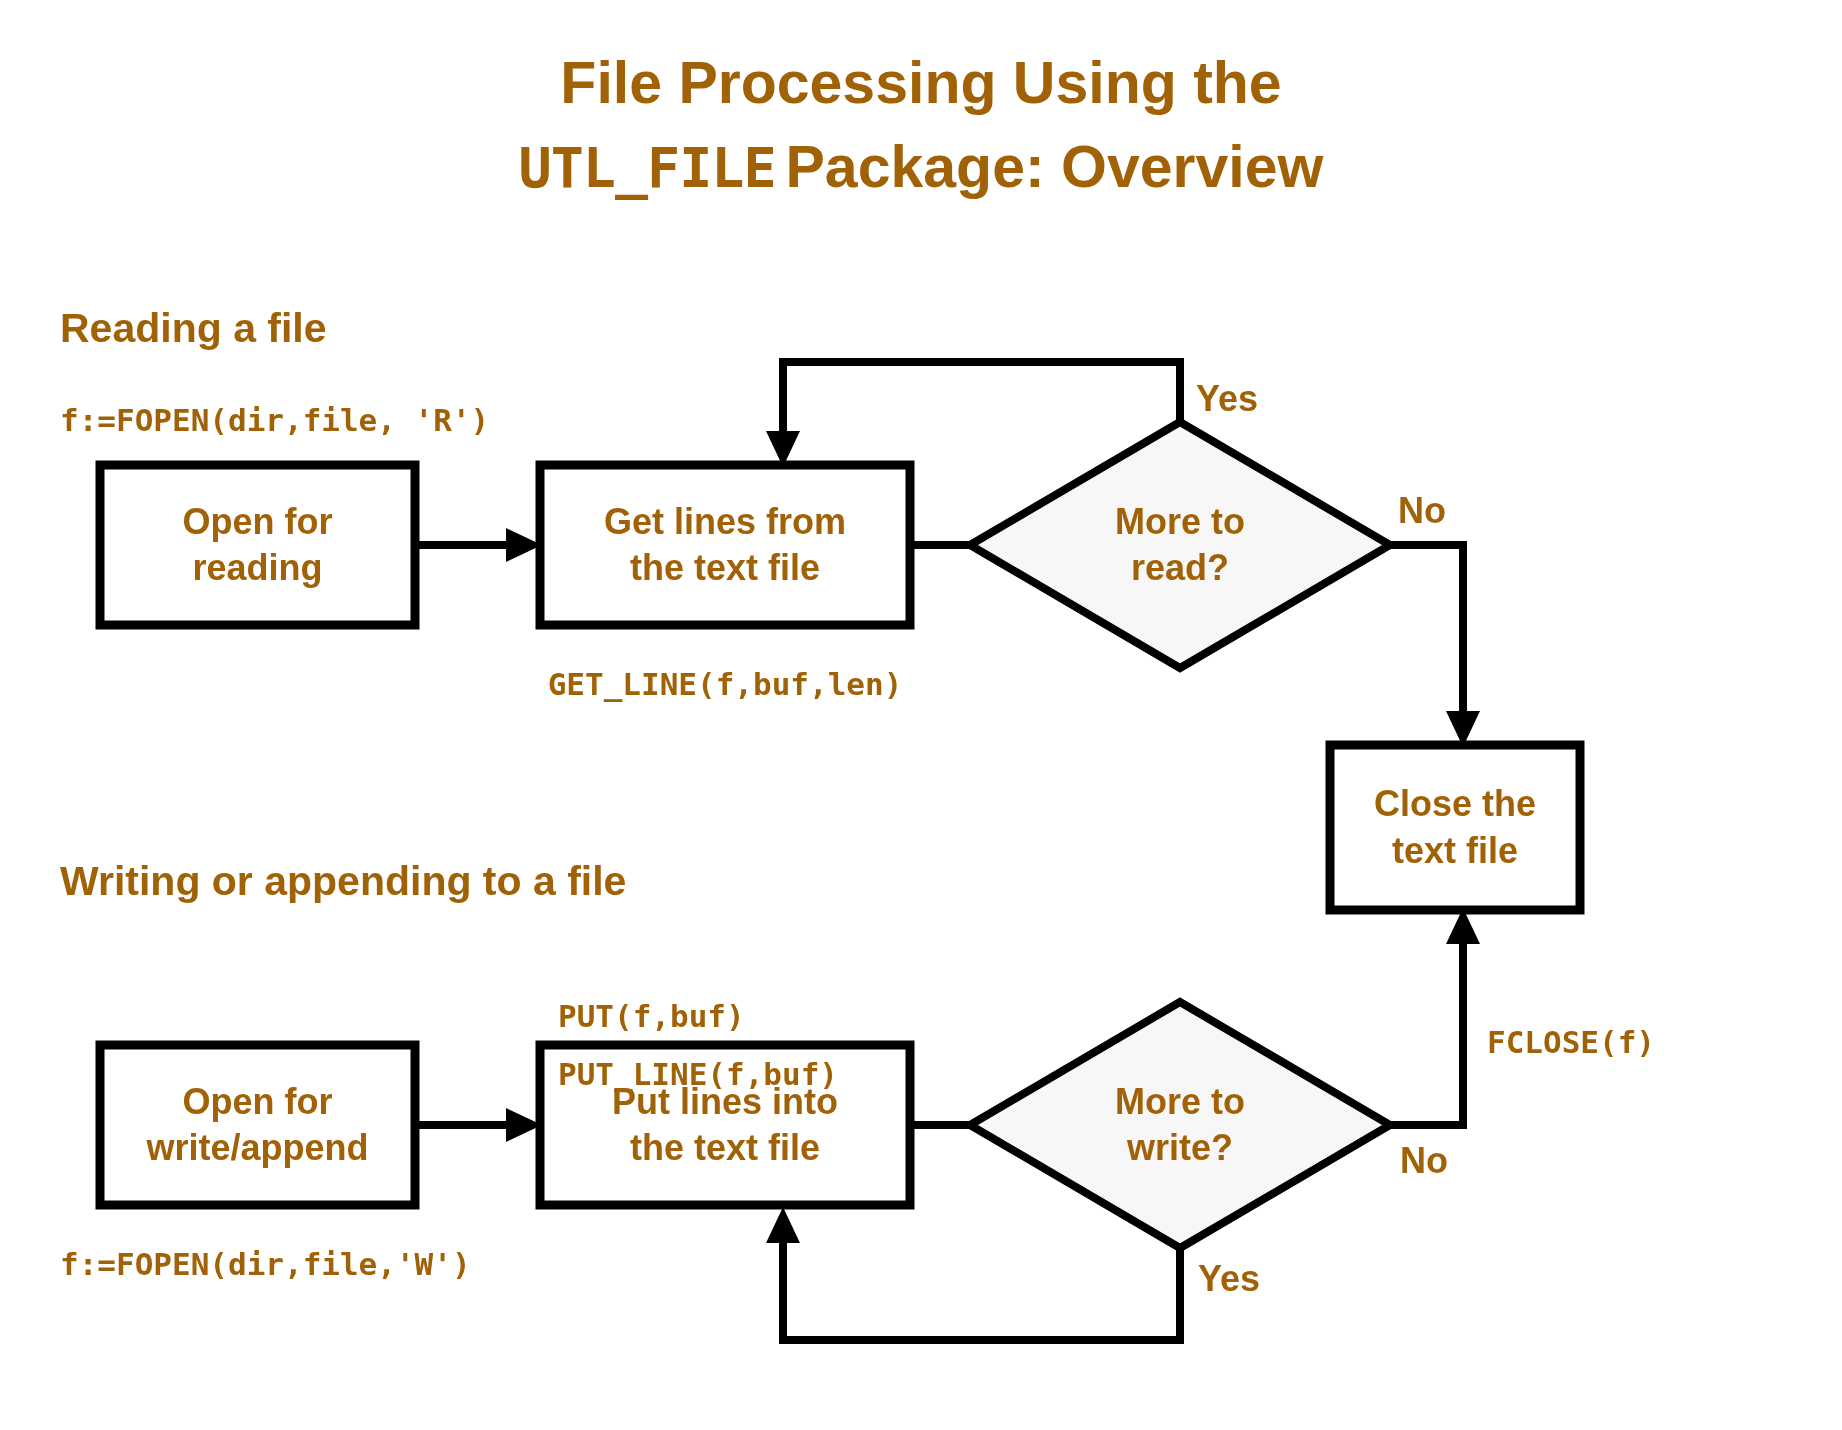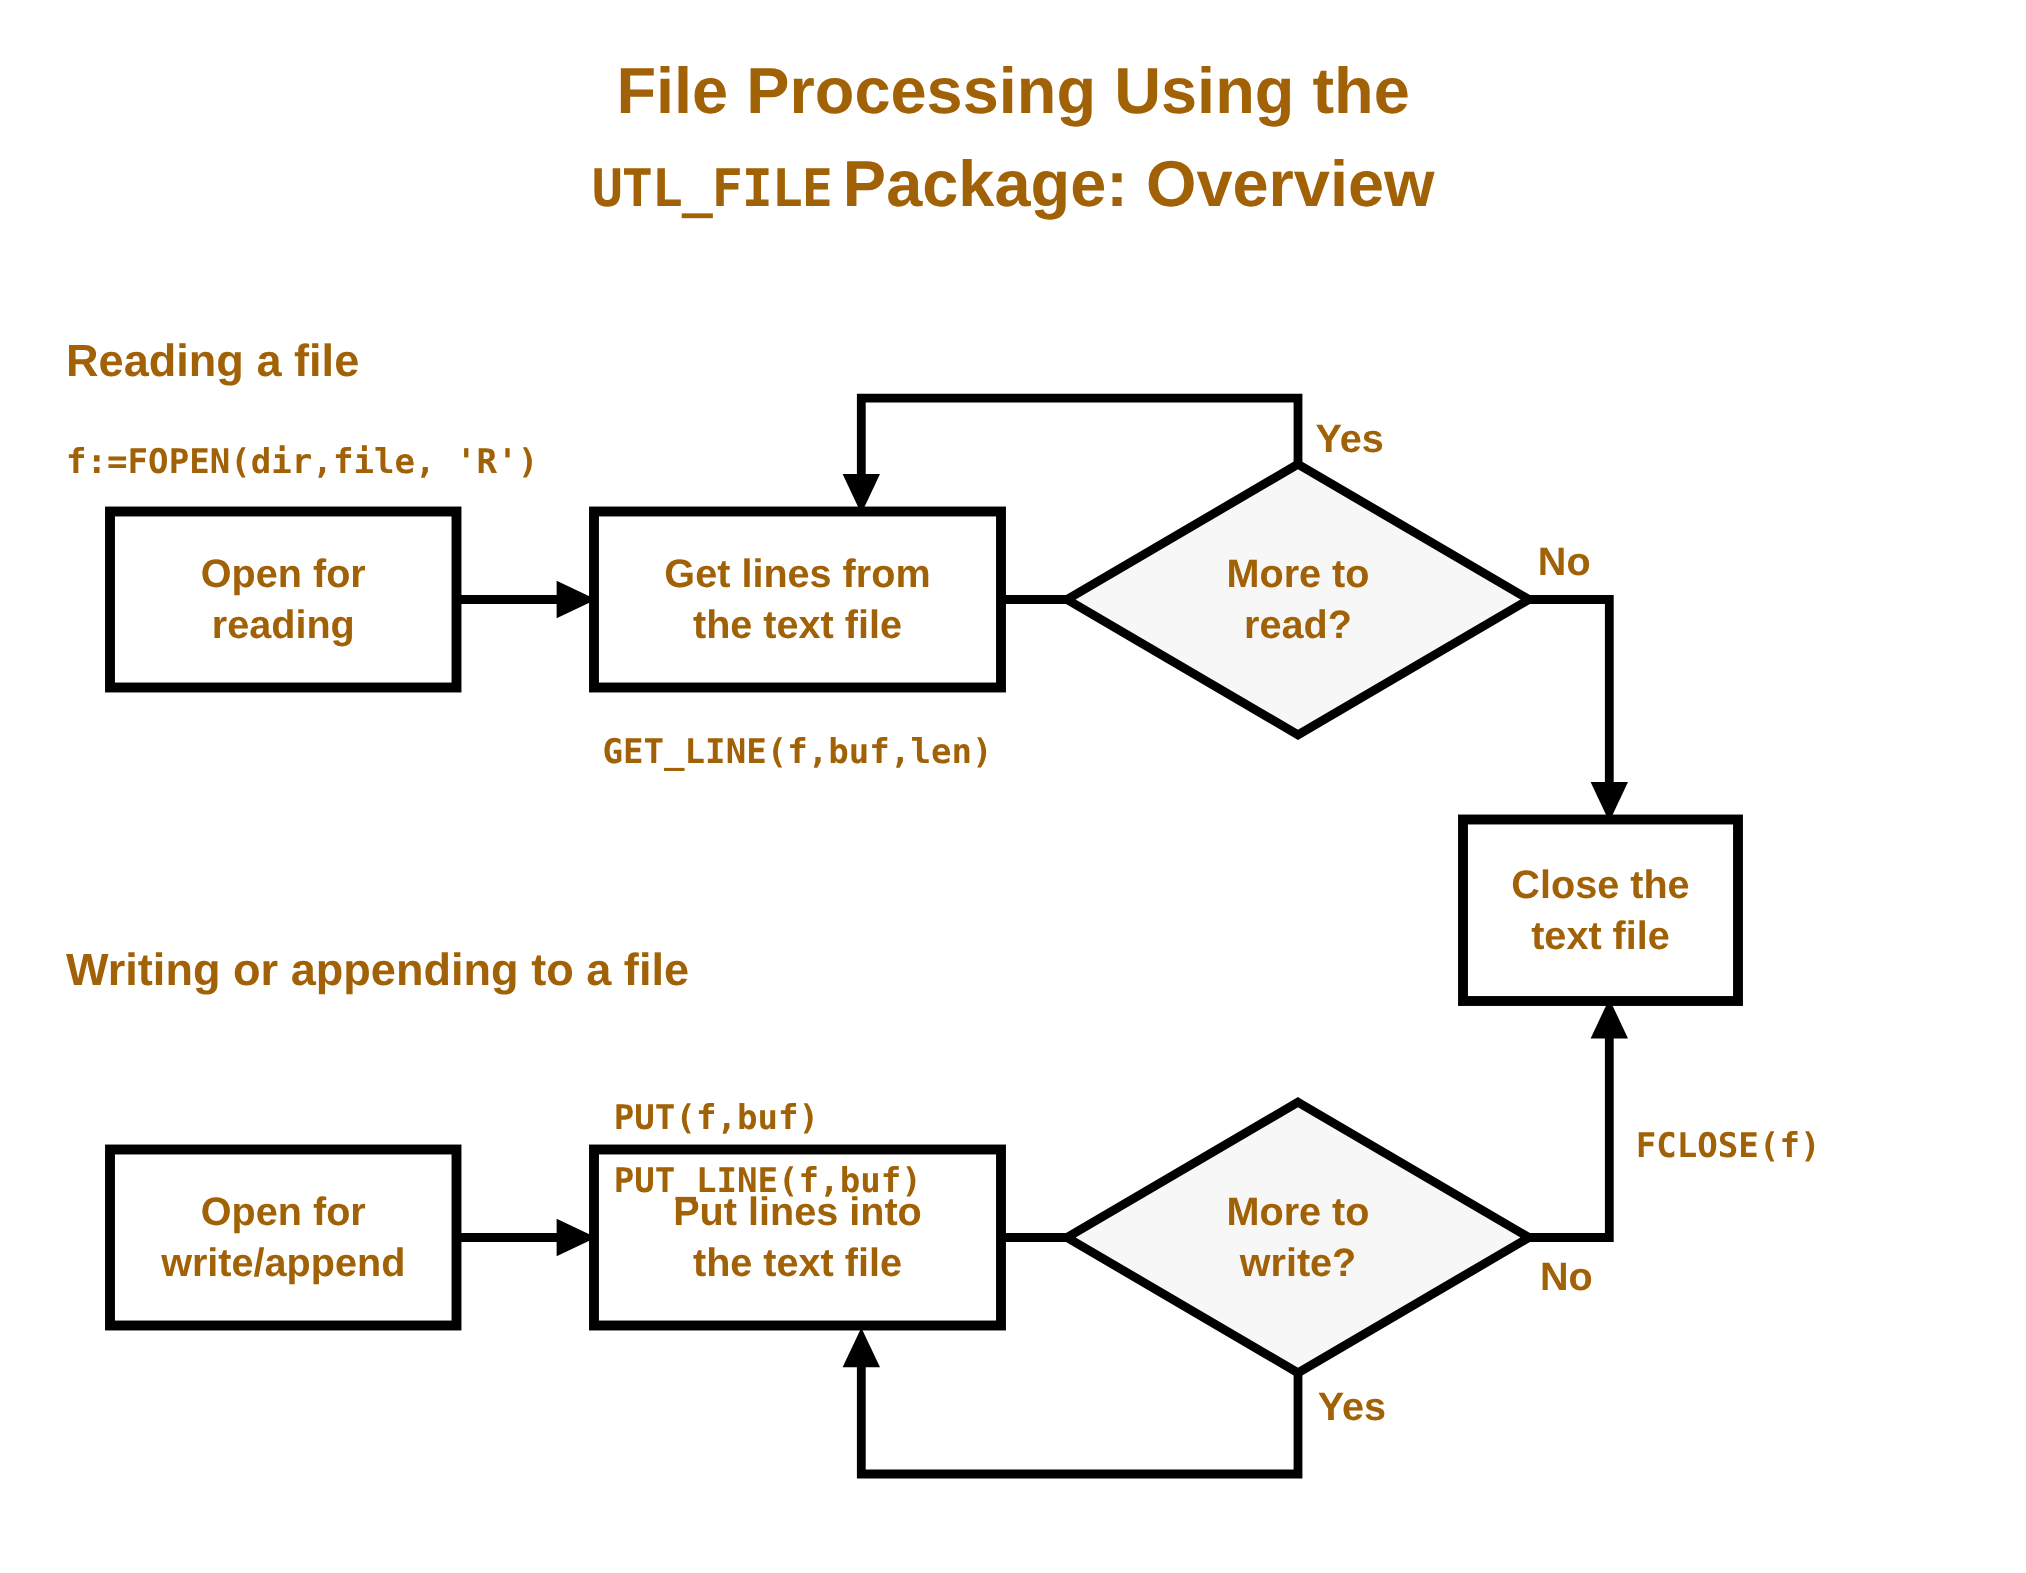--- a/index.html
+++ b/index.html
@@ -5,21 +5,21 @@
   html,body { margin:0; padding:0; background:#ffffff; }
   .canvas {
     position:relative; width:1842px; height:1430px; background:#ffffff;
     color:#a16207; font-family:"Liberation Sans", sans-serif; overflow:hidden;
   }
   .shapes { position:absolute; left:0; top:0; width:1842px; height:1430px; }
 
   .title-block { position:absolute; left:0; top:42px; width:100%; text-align:center; }
   .title-line1 { font-size:59px; font-weight:bold; line-height:1.42; }
   .title-line2 { font-size:59px; font-weight:bold; line-height:1.42; }
-  .title-code  { font-family:"DejaVu Sans Mono", monospace; font-size:47px; font-weight:bold; letter-spacing:-1px; }
+  .title-code  { font-family:"DejaVu Sans Mono", monospace; font-size:55px; font-weight:bold; letter-spacing:-1px; }
   .title-rest  { margin-left:10px; }
 
   .section-heading { position:absolute; font-size:41px; font-weight:bold; white-space:nowrap; }
   .code {
     position:absolute; font-family:"DejaVu Sans Mono", monospace;
     font-size:31px; font-weight:bold; white-space:pre;
   }
   .node-label {
     position:absolute; display:flex; flex-direction:column;
     align-items:center; justify-content:center; text-align:center;
@@ -82,20 +82,21 @@
     </div>
   </div>
 
   <div class="section-heading" style="left:60px; top:858px;">Writing or appending to a file</div>
   <div class="section-heading" style="left:60px; top:305px;">Reading a file</div>
 
   <div class="code" style="left:725px; top:666px; transform:translateX(-50%);">GET_LINE(f,buf,len)</div>
   <div class="code" style="left:60px; top:402px;">f:=FOPEN(dir,file, 'R')</div>
   <div class="code" style="left:558px; top:998px;">PUT(f,buf)</div>
   <div class="code" style="left:558px; top:1056px;">PUT_LINE(f,buf)</div>
+  <div class="code" style="left:60px; top:1246px;">f:=FOPEN(dir,file,'W')</div>
   <div class="code" style="left:1487px; top:1024px;">FCLOSE(f)</div>
 
   <div class="node-label" style="left:100px; top:465px; width:315px; height:160px;">
     <span>Open for</span>
     <span>reading</span>
   </div>
   <div class="node-label" style="left:540px; top:465px; width:370px; height:160px;">
     <span>Get lines from</span>
     <span>the text file</span>
   </div>

